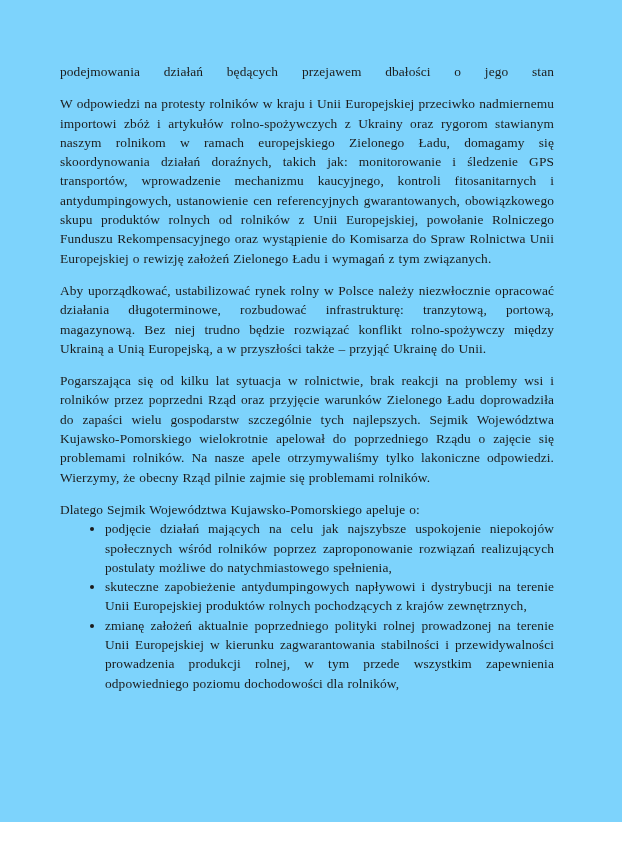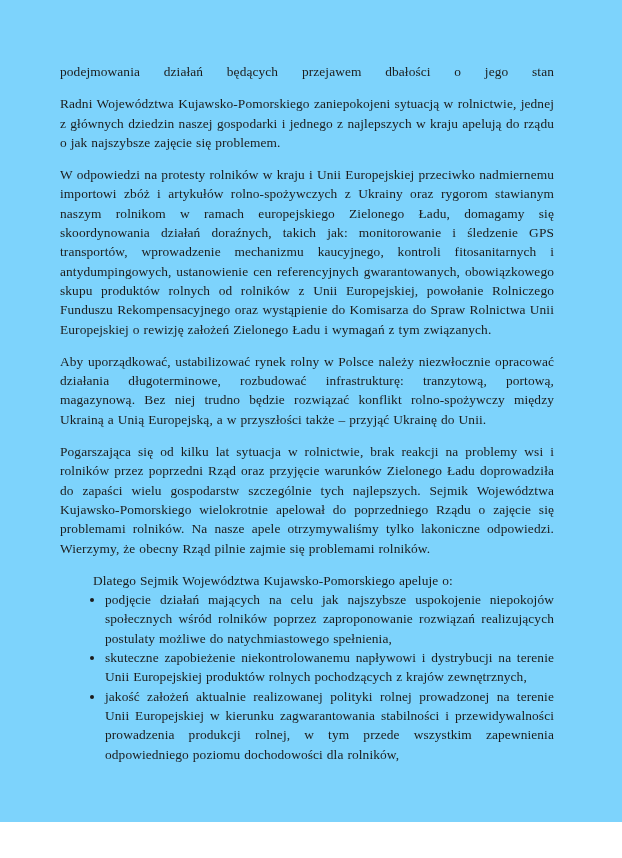--- a/index.html
+++ b/index.html
@@ -26,21 +26,20 @@
   }
   .para {
     margin: 0 0 13px 0;
     text-align: justify;
     text-justify: inter-word;
     letter-spacing: 0.1px;
     word-spacing: 0.5px;
   }
   .para.tight {
     margin-bottom: 0;
-    margin-left: 33px;
   }
   
   .forced-line {
     text-align: justify;
   }
   .forced-line.stretch {
     text-align-last: justify;
   }
   ul.bullet-list {
     margin: 0 0 13px 0;
@@ -56,24 +55,23 @@
   }
 </style>
 </head>
 <body>
 
 <div class="page">
   <div class="doc-body" id="doc-body">
       <div class="para">
         <div class="forced-line stretch">podejmowania działań będących przejawem dbałości o jego stan</div>
       </div>
-      <div class="para">Radni Województwa Kujawsko-Pomorskiego zaniepokojeni sytuacją w rolnictwie, jednej z głównych dziedzin naszej gospodarki i jednego z najlepszych w kraju apelują do rządu o jak najszybsze zajęcie się problemem.</div>
       <div class="para">W odpowiedzi na protesty rolników w kraju i Unii Europejskiej przeciwko nadmiernemu importowi zbóż i artykułów rolno-spożywczych z Ukrainy oraz rygorom stawianym naszym rolnikom w ramach europejskiego Zielonego Ładu, domagamy się skoordynowania działań doraźnych, takich jak: monitorowanie i śledzenie GPS transportów, wprowadzenie mechanizmu kaucyjnego, kontroli fitosanitarnych i antydumpingowych, ustanowienie cen referencyjnych gwarantowanych, obowiązkowego skupu produktów rolnych od rolników z Unii Europejskiej, powołanie Rolniczego Funduszu Rekompensacyjnego oraz wystąpienie do Komisarza do Spraw Rolnictwa Unii Europejskiej o rewizję założeń Zielonego Ładu i wymagań z tym związanych.</div>
       <div class="para">Aby uporządkować, ustabilizować rynek rolny w Polsce należy niezwłocznie opracować działania długoterminowe, rozbudować infrastrukturę: tranzytową, portową, magazynową. Bez niej trudno będzie rozwiązać konflikt rolno-spożywczy między Ukrainą a Unią Europejską, a w przyszłości także – przyjąć Ukrainę do Unii.</div>
       <div class="para">Pogarszająca się od kilku lat sytuacja w rolnictwie, brak reakcji na problemy wsi i rolników przez poprzedni Rząd oraz przyjęcie warunków Zielonego Ładu  doprowadziła do zapaści wielu gospodarstw szczególnie tych najlepszych. Sejmik Województwa Kujawsko-Pomorskiego wielokrotnie apelował do poprzedniego Rządu o zajęcie się problemami rolników. Na nasze apele otrzymywaliśmy tylko lakoniczne odpowiedzi. Wierzymy, że obecny Rząd pilnie zajmie się problemami rolników.</div>
       <div class="para tight">Dlatego Sejmik Województwa Kujawsko-Pomorskiego apeluje o:</div>
       <ul class="bullet-list">
         <li>podjęcie działań mających na celu jak najszybsze uspokojenie niepokojów społecznych wśród rolników poprzez zaproponowanie rozwiązań realizujących postulaty możliwe do natychmiastowego spełnienia,</li>
-        <li>skuteczne zapobieżenie niekontrolowanemu napływowi i dystrybucji na terenie Unii Europejskiej produktów rolnych pochodzących z krajów zewnętrznych,</li>
-        <li>jakość założeń aktualnie realizowanej polityki rolnej prowadzonej na terenie Unii Europejskiej w kierunku zagwarantowania stabilności i przewidywalności prowadzenia produkcji rolnej, w tym przede wszystkim zapewnienia odpowiedniego poziomu dochodowości dla rolników,</li>
+        <li>skuteczne zapobieżenie antydumpingowych napływowi i dystrybucji na terenie Unii Europejskiej produktów rolnych pochodzących z krajów zewnętrznych,</li>
+        <li>zmianę założeń aktualnie poprzedniego polityki rolnej prowadzonej na terenie Unii Europejskiej w kierunku zagwarantowania stabilności i przewidywalności prowadzenia produkcji rolnej, w tym przede wszystkim zapewnienia odpowiedniego poziomu dochodowości dla rolników,</li>
       </ul>
     </div>
 </div>
 
 </body></html>

